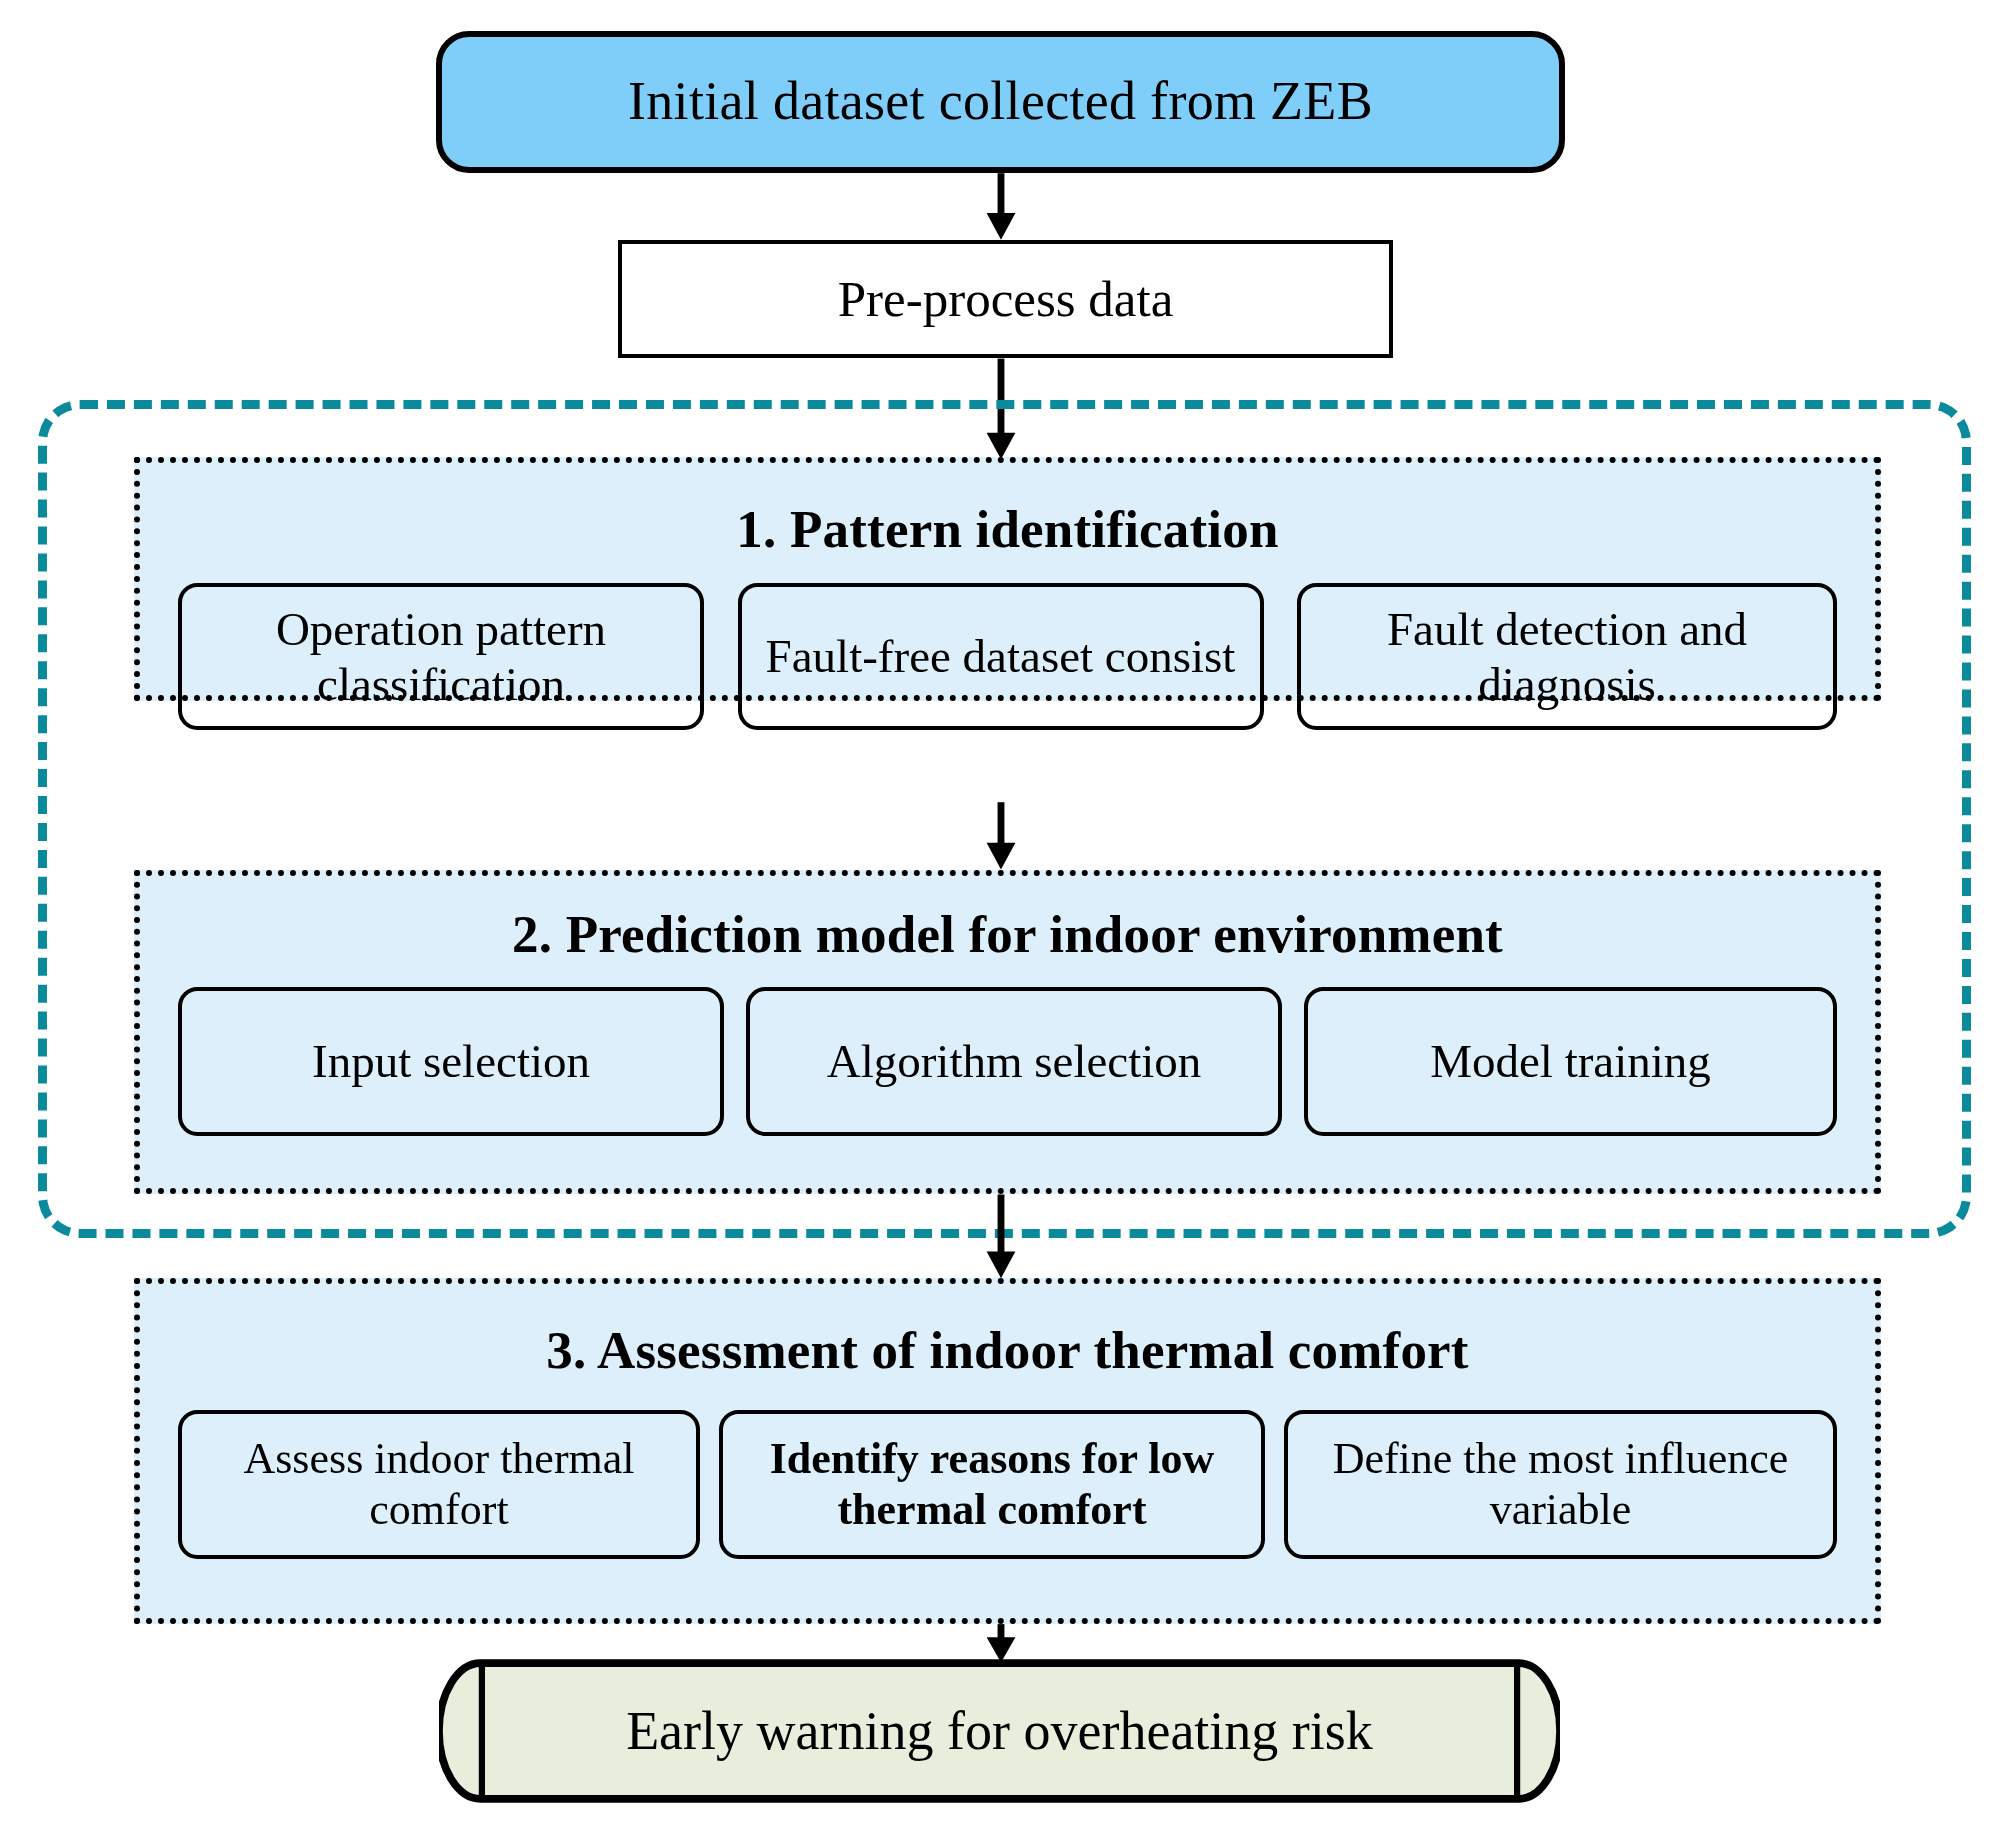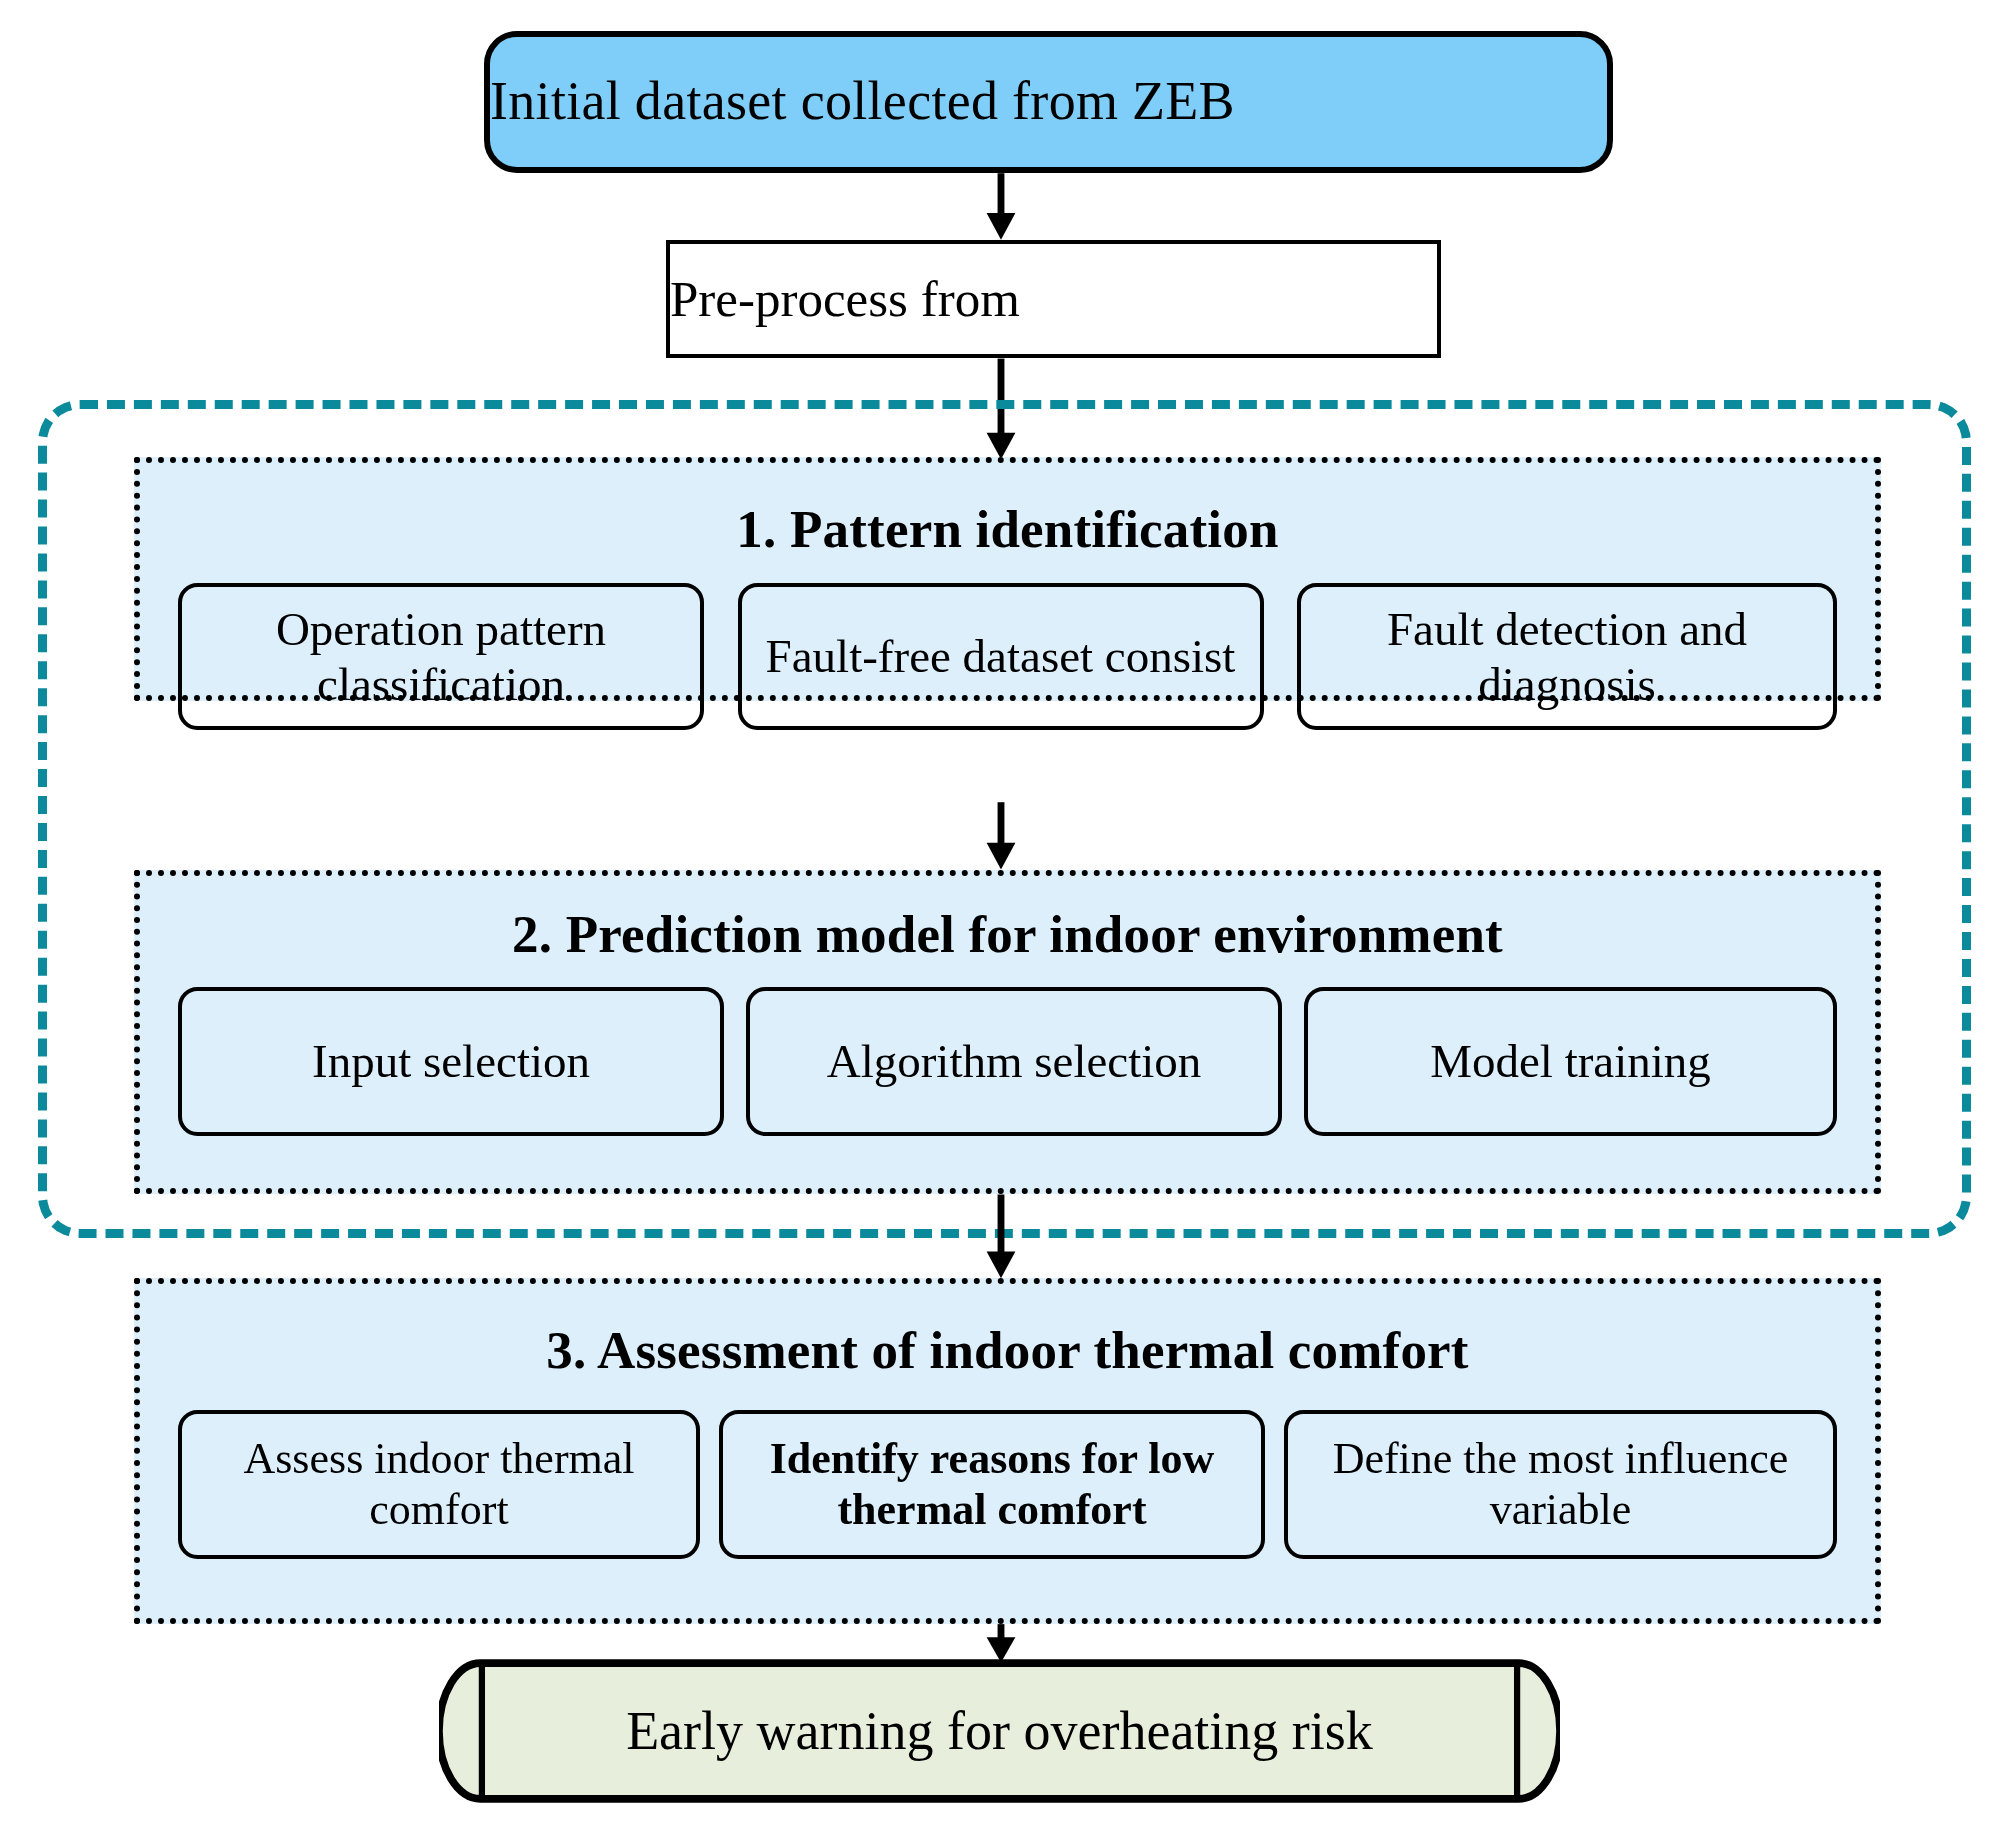--- a/index.html
+++ b/index.html
@@ -1,19 +1,19 @@
 <!DOCTYPE html>
 <html style="font-size:11px"><head>
 <meta charset="utf-8">
 <style>
   html,body{margin:0;padding:0;background:#ffffff;}
   body{width:2015px;height:1821px;position:relative;font-family:"Liberation Serif",serif;}
   #canvas{position:absolute;left:0;top:0;width:2015px;height:1821px;}
 
-  .node{position:absolute;box-sizing:border-box;display:flex;align-items:center;justify-content:flex-start;text-align:center;color:#000;margin-left:48px;}
+  .node{position:absolute;box-sizing:border-box;display:flex;align-items:center;justify-content:center;text-align:center;color:#000;}
 
   
   #start-box{
     left:436px;top:31px;width:1129px;height:142px;
     background:#7ECEF9;border:6.2px solid #000;border-radius:33px;
     font-size:54px;line-height:1.1;letter-spacing:0.3px;
   }
 
   
   #preprocess-box{
@@ -99,21 +99,21 @@
   </div>
 
   <div class="arrow" style="left:977px;top:173px;width:48px;height:69px;">
     <svg width="48" height="69" viewBox="0 0 70 100">
       <line x1="35" y1="0" x2="35" y2="72" stroke="#000" stroke-width="10"></line>
       <polygon points="35,97 14,58 56,58" fill="#000"></polygon>
     </svg>
   </div>
 
   <div class="node" id="preprocess-box">
-    <span>Pre-process from</span>
+    <span>Pre-process data</span>
   </div>
 
   <div class="arrow" style="left:977px;top:358px;width:48px;height:104px;">
     <svg width="48" height="104" viewBox="0 0 70 150">
       <line x1="35" y1="0" x2="35" y2="122" stroke="#000" stroke-width="10"></line>
       <polygon points="35,147 14,108 56,108" fill="#000"></polygon>
     </svg>
   </div>
 
   <div id="teal-container"></div>

